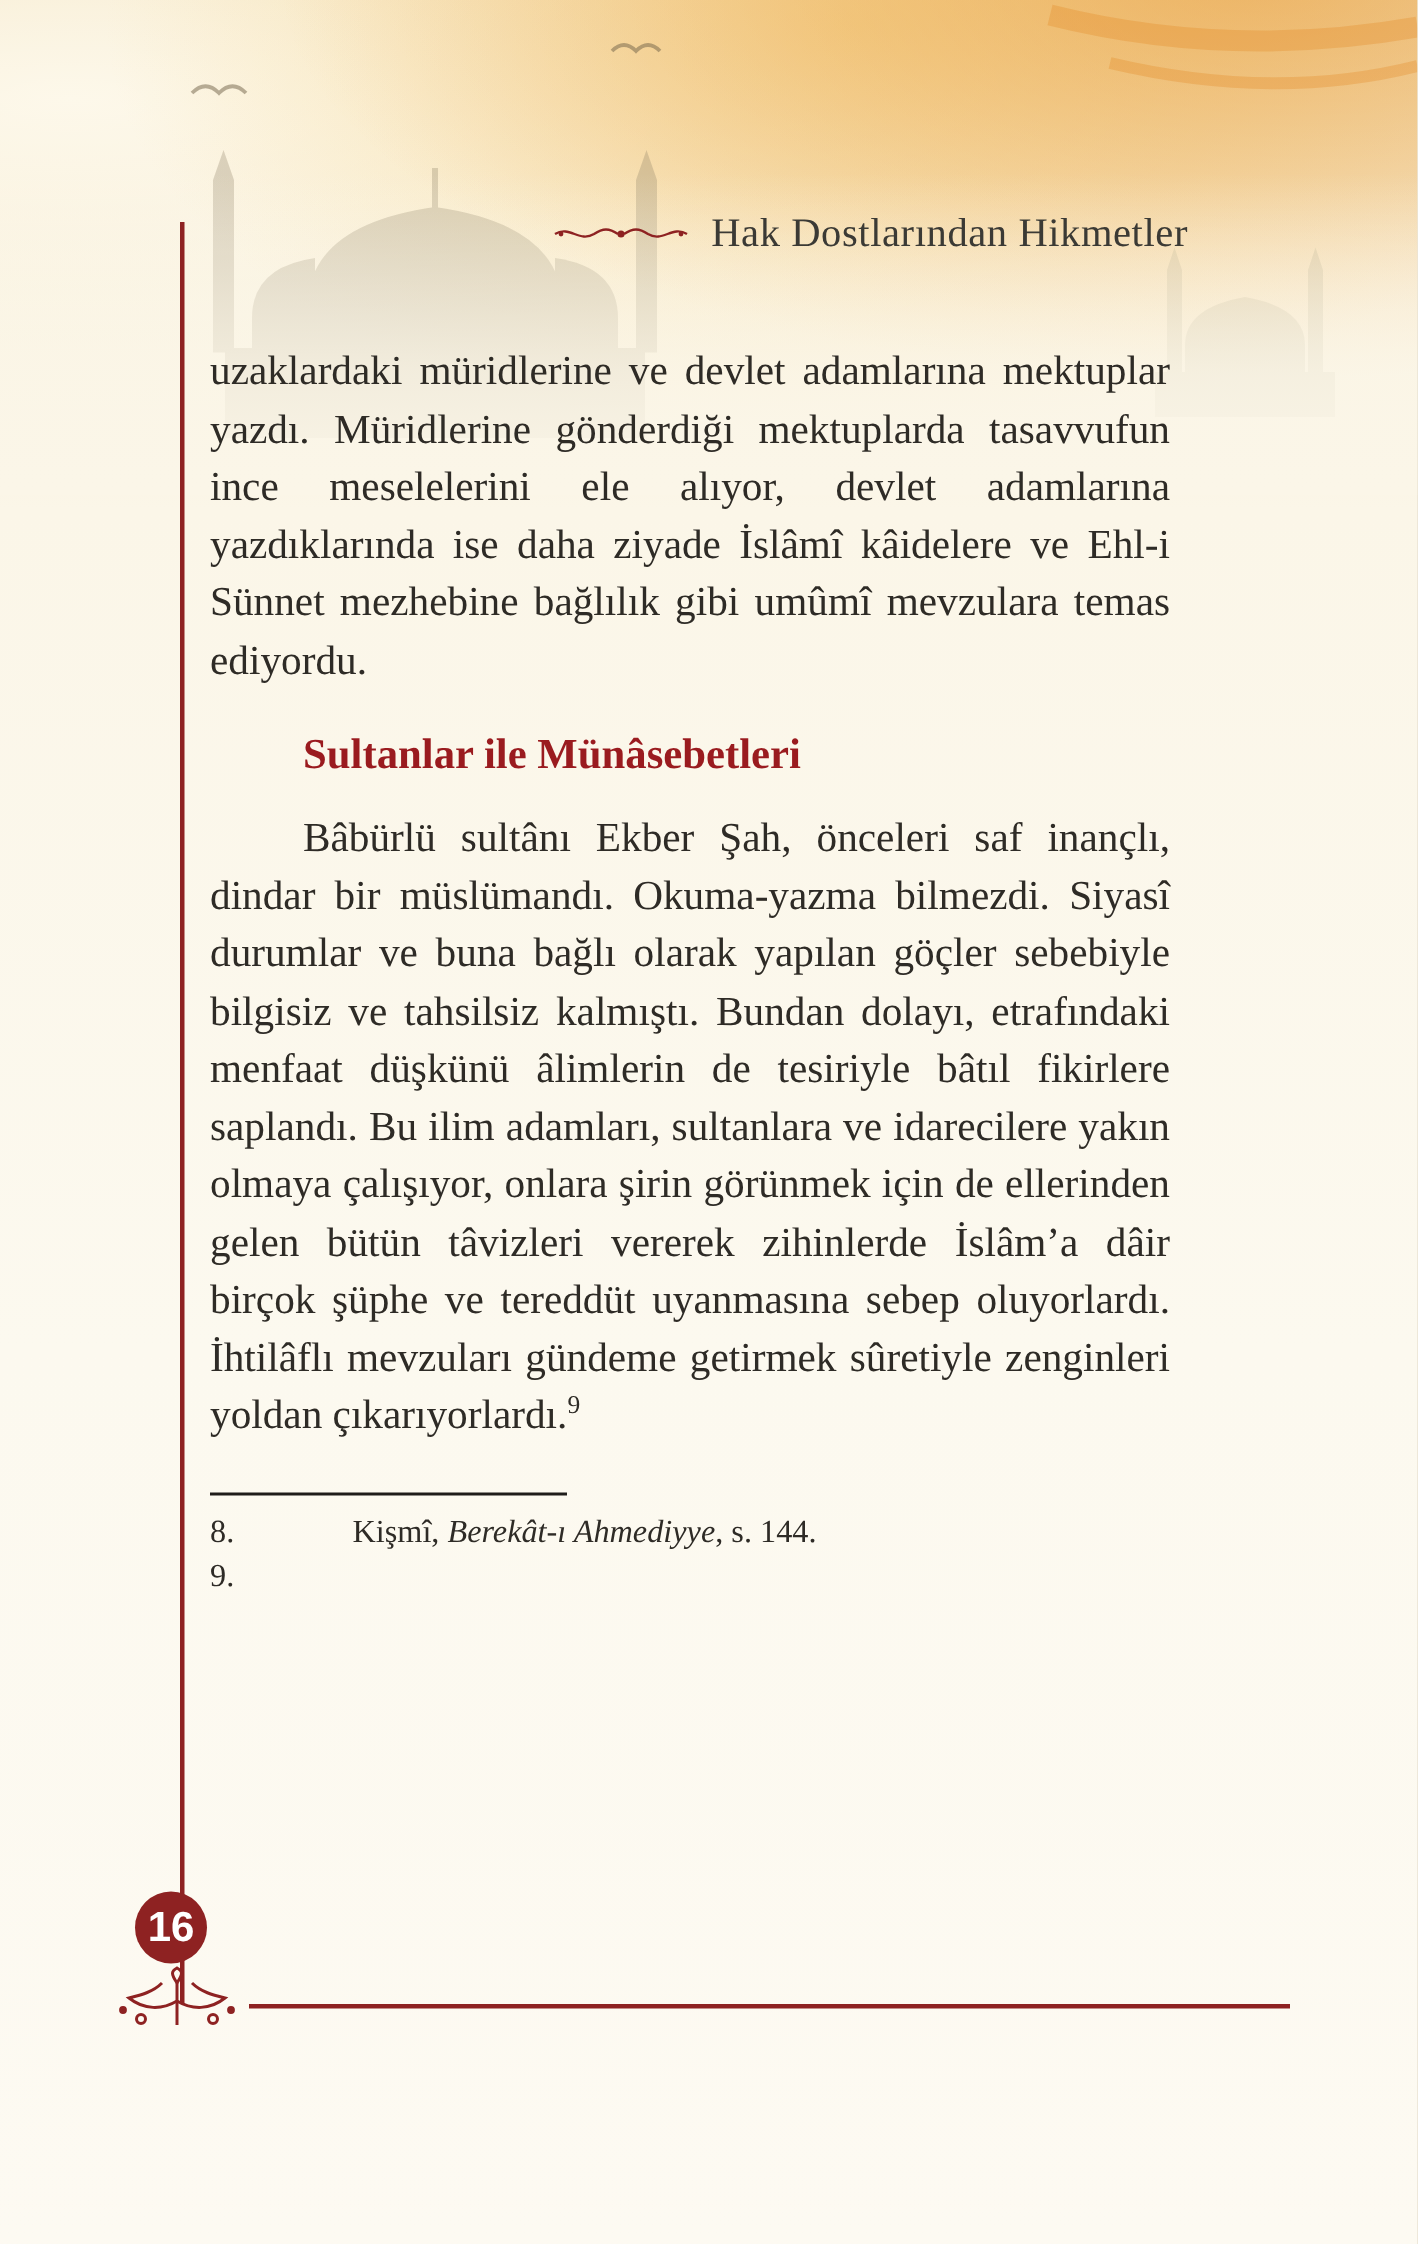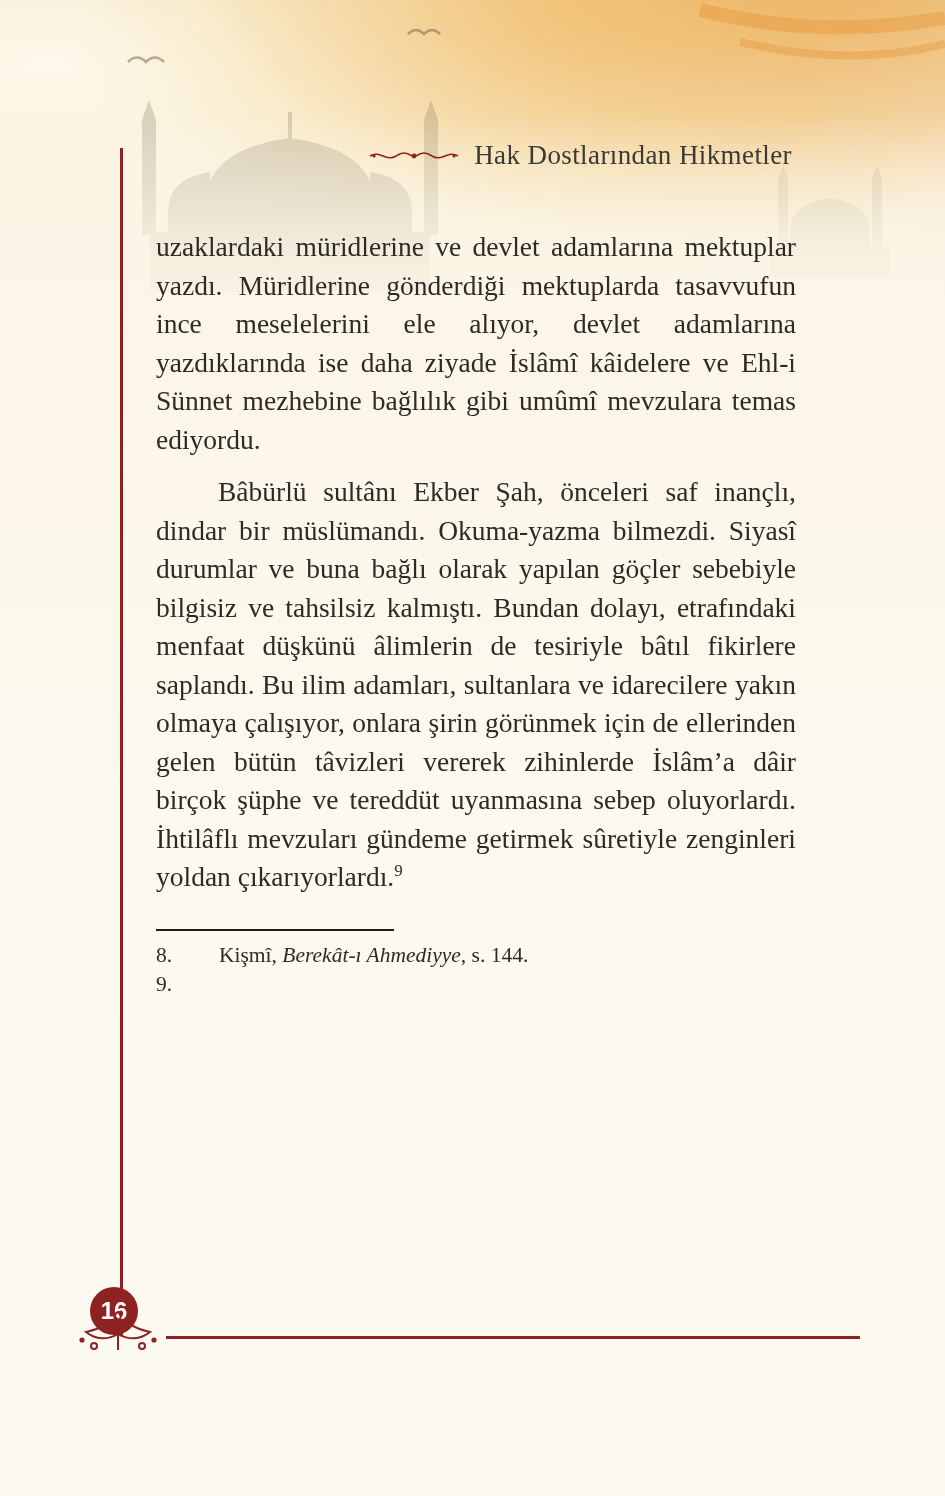--- a/index.html
+++ b/index.html
@@ -42,50 +42,50 @@
   }
   .header-ornament{color:var(--accent);width:92px;height:16px;flex:none;}
   .header-title{
     font-size:27px;color:var(--header-text);letter-spacing:.4px;white-space:nowrap;
   }
   .vrule{
     position:absolute;left:120px;top:148px;width:3px;height:1188px;
     background:var(--accent);
   }
   
-  .text-block{position:absolute;top:228px;left:156px;width:640px;color:var(--text);}
+  .text-block{position:absolute;top:228px;left:140px;width:640px;color:var(--text);}
   .body-p{
     font-size:27.5px;line-height:38.5px;text-align:justify;
     margin:0 0 14px 0;
   }
   .body-p.indent{text-indent:62px;}
   .section-heading{
     font-size:28.5px;line-height:38px;font-weight:bold;color:var(--heading);
     margin:26px 0 16px 62px;
   }
   sup{font-size:.62em;line-height:0;vertical-align:super;}
   .b{font-weight:normal;}
   .i{font-style:italic;}
   
   .fn-rule{
     width:238px;height:0;border-top:2px solid #1f1d1a;
     margin:32px 0 10px 0;
   }
   .fn{display:flex;font-size:21.5px;line-height:29px;}
   .fn-num{width:63px;flex:none;}
-  .fn-text{flex:1;text-align:justify;}
+  .fn-text{flex:1;text-align:justify;margin-left:32px;}
   .fn-text p{margin:0;}
   .fn-quote{text-indent:24px;}
   
   .page-badge{
-    position:absolute;left:90px;top:1287px;width:48px;height:48px;border-radius:50%;
+    position:absolute;left:90px;top:1261px;width:48px;height:48px;border-radius:50%;
     background:var(--accent);color:var(--badge-text);
     display:flex;align-items:center;justify-content:center;
     font-family:"Liberation Sans","DejaVu Sans",sans-serif;
-    font-size:24px;font-weight:bold;
+    font-size:28px;font-weight:bold;
   }
   .footer-ornament{
     position:absolute;left:74px;top:1310px;width:88px;height:46px;color:var(--accent);
   }
   .footer-rule{
     position:absolute;left:166px;top:1336px;width:694px;height:3px;background:var(--accent);
   }
 </style>
 </head>
 <body>
@@ -133,20 +133,21 @@
       <circle cx="6" cy="8" r="1.6" fill="currentColor"></circle>
       <circle cx="86" cy="8" r="1.6" fill="currentColor"></circle>
     </svg>
     <span class="header-title">Hak Dostlarından Hikmetler</span>
   </div>
 
   <div class="vrule"></div>
 
   <div class="text-block">
     <p class="body-p"><span>uzaklardaki müridlerine ve devlet adamlarına mektuplar yazdı. Müridlerine gönderdiği mektuplarda tasavvufun ince meselelerini ele alıyor, devlet adamlarına yazdıklarında ise daha ziyade İslâmî kâidelere ve Ehl-i Sünnet mezhebine bağlılık gibi umûmî mevzulara temas ediyordu.</span></p>
+    <h2 class="section-heading">Sultanlar ile Münâsebetleri</h2>
     <p class="body-p indent"><span>Bâbürlü sultânı </span><span class="b">Ekber Şah</span><span>, önceleri saf inançlı, dindar bir müslümandı. Okuma-yazma bilmezdi. Siyasî durumlar ve buna bağlı olarak yapılan göçler sebebiyle bilgisiz ve tahsilsiz kalmıştı. Bundan dolayı, etrafındaki menfaat düşkünü âlimlerin de tesiriyle bâtıl fikirlere saplandı. Bu ilim adamları, sultanlara ve idarecilere yakın olmaya çalışıyor, onlara şirin görünmek için de ellerinden gelen bütün tâvizleri vererek zihinlerde İslâm’a dâir birçok şüphe ve tereddüt uyanmasına sebep oluyorlardı. İhtilâflı mevzuları gündeme getirmek sûretiyle zenginleri yoldan çıkarıyorlardı.</span><sup>9</sup></p>
 
     <div class="fn-rule"></div>
 
     <div class="fn">
       <span class="fn-num">8.</span>
       <span class="fn-text"><span>Kişmî, </span><span class="i">Berekât-ı Ahmediyye</span><span>, s. 144.</span></span>
     </div>
 
     <div class="fn">

